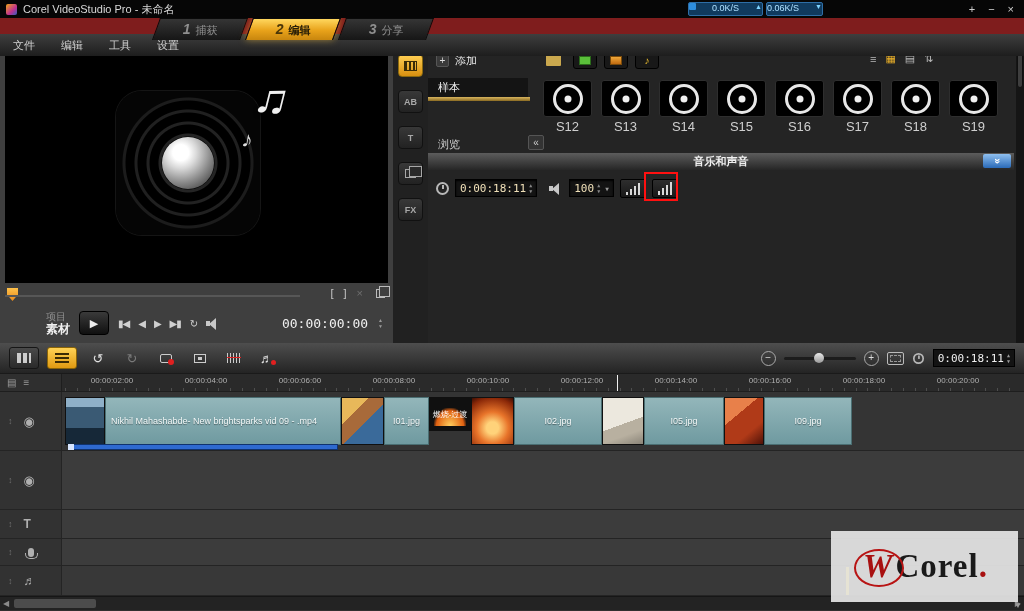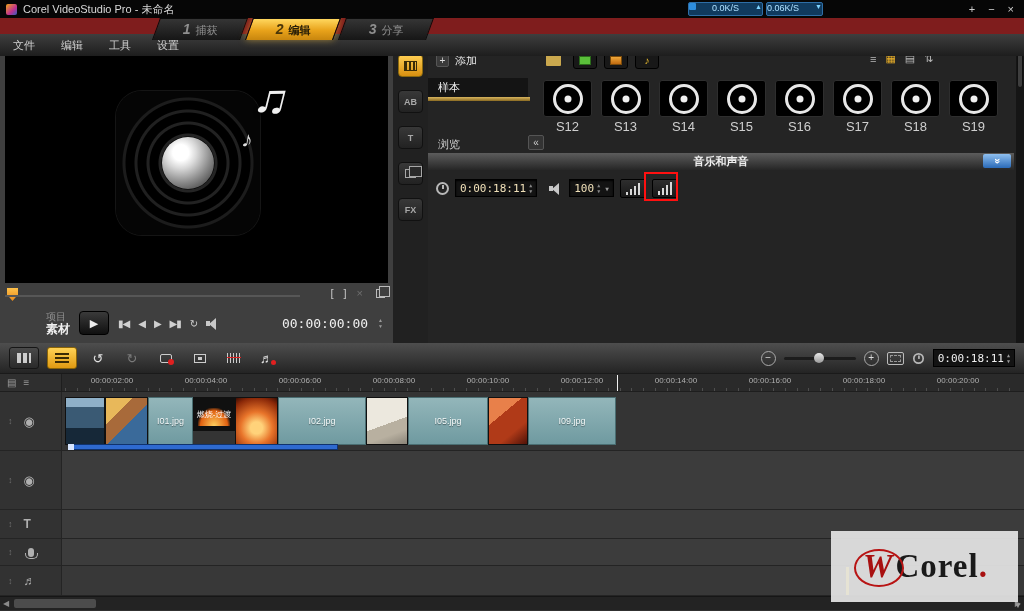--- a/index.html
+++ b/index.html
@@ -470,20 +470,23 @@
       <span class="playhead"></span>
     </div>
 
     <div class="track video-row">
       <div class="track-head">
         <span class="mini">↕</span>
         <span class="treel">◉</span>
       </div>
       <div class="track-content">
         <div class="thumb t1"></div>
+        <div class="clip w1">
+            <span>Nikhil Mahashabde- New brightsparks vid 09 - .mp4</span>
+          </div>
         <div class="thumb t2"></div>
         <div class="clip i01">
             <span>I01.jpg</span>
           </div>
         <div class="thumb trans">
             <span>燃烧-过渡</span>
           </div>
         <div class="thumb t3"></div>
         <div class="clip i02">
             <span>I02.jpg</span>

